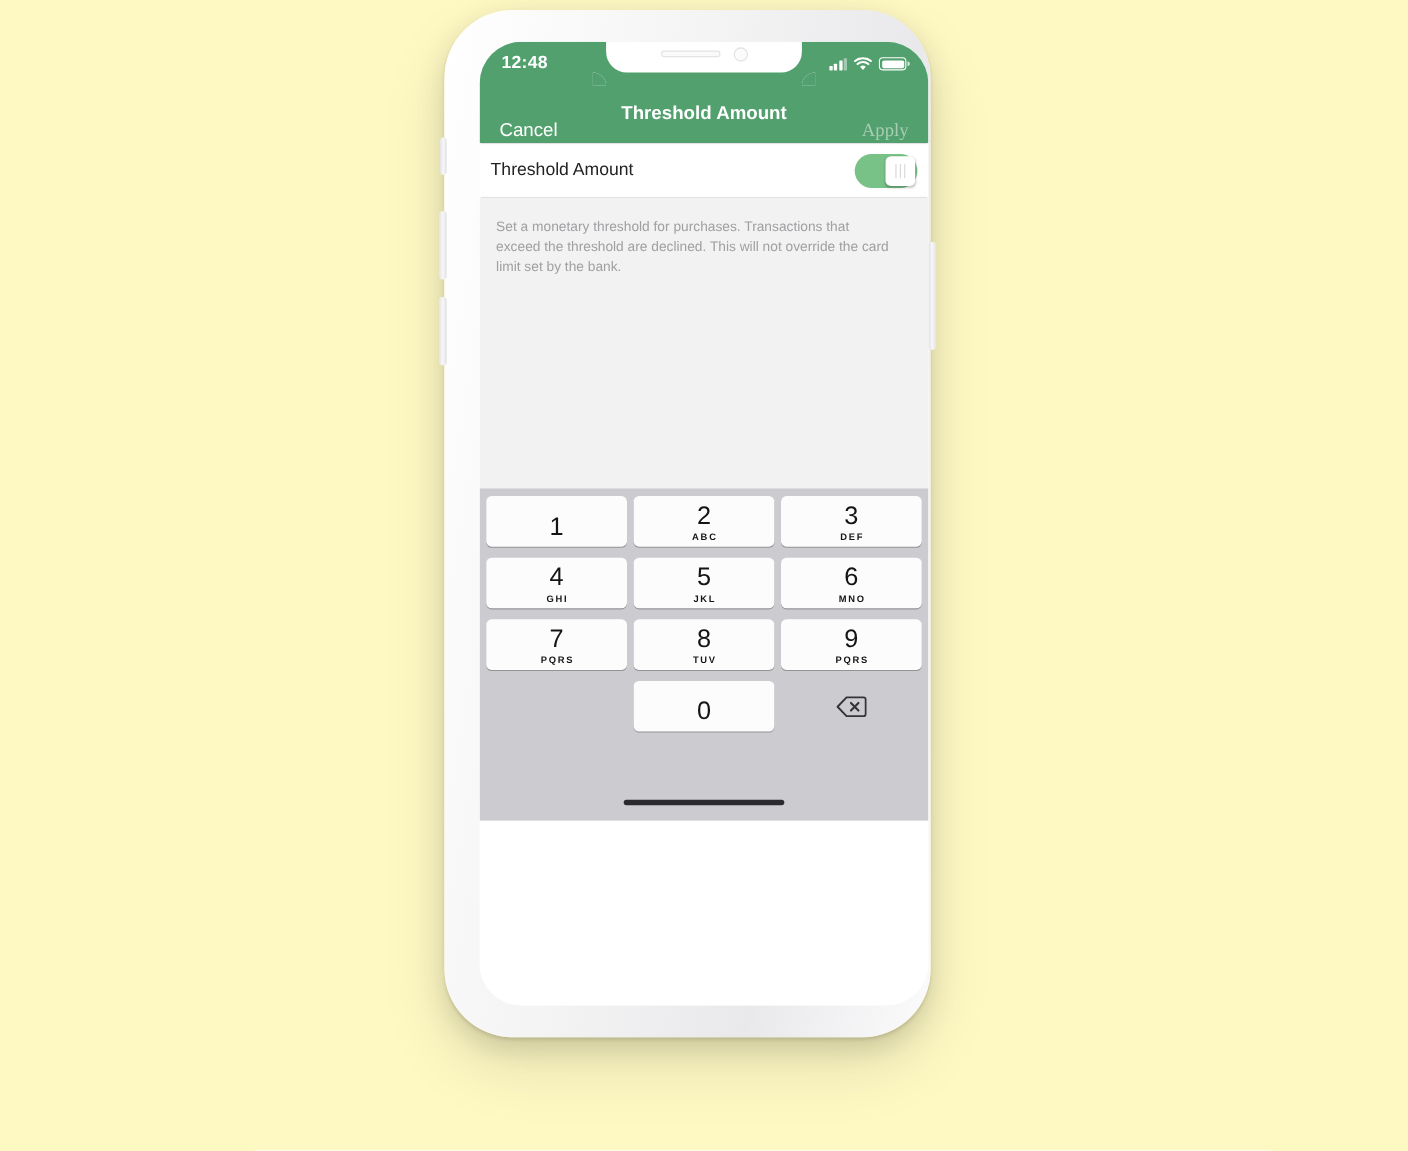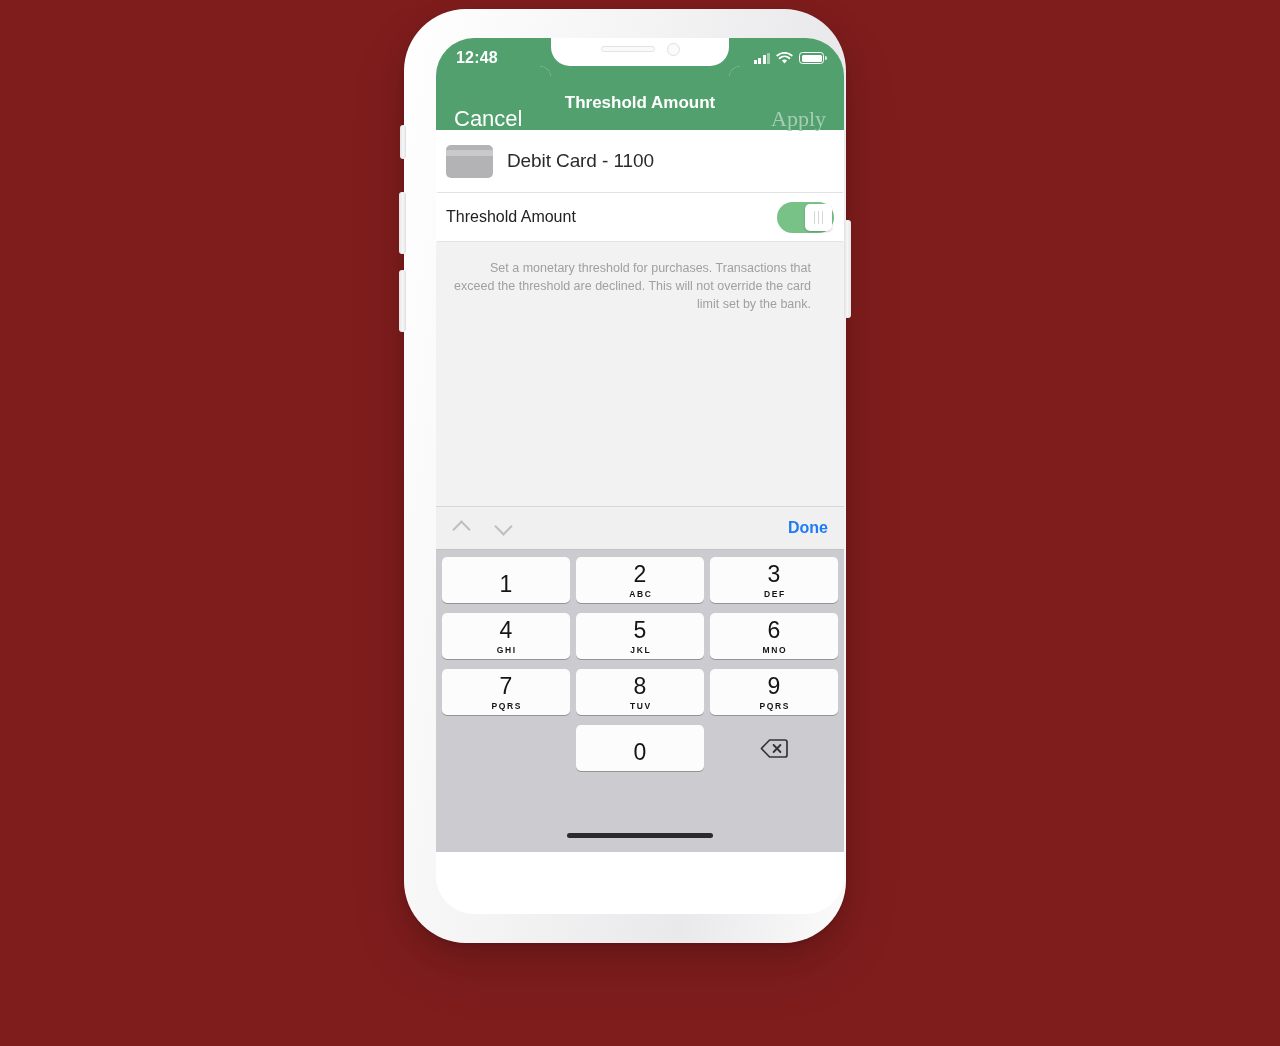--- a/index.html
+++ b/index.html
@@ -9,21 +9,21 @@
     height: 1046px;
     background: #ffffff;
     font-family: "Liberation Sans", sans-serif;
     overflow: hidden;
   }
 
   #stage {
     position: relative;
     width: 1280px;
     height: 1046px;
-    background: #7f1d1d;
+    background: #fef9c3;
   }
 
   
   .phone-frame {
     position: absolute;
     left: 404px;
     top: 9px;
     width: 442px;
     height: 934px;
     background: linear-gradient(100deg, #ffffff 0%, #f4f4f5 40%, #e9e9eb 72%, #fbfbfc 100%);
@@ -176,21 +176,21 @@
     position: absolute;
     left: 0; top: 38px;
     width: 408px; height: 54px;
     display: flex;
     align-items: center;
     justify-content: space-between;
     padding: 0 16px;
     z-index: 6;
   }
   .nav-btn {
-    font-size: 22px;
+    font-size: 17px;
     color: #ffffff;
     background: none;
     border: none;
     font-family: inherit;
     cursor: pointer;
     padding: 4px 2px;
     white-space: nowrap;
     margin-top: 32px;
   }
   .nav-btn.disabled { color: #a7cdb5; cursor: default; font-family: Liberation Serif, serif; }
@@ -298,21 +298,20 @@
     font-size: 31px;
     color: #2b2b2e;
     letter-spacing: -0.4px;
   }
 
   
   .desc-area {
     background: #f2f2f2;
     padding: 18px 15px 0 15px;
     height: 264px;
-    text-align: right;
   }
   .desc-text {
     font-size: 12.5px;
     line-height: 1.42;
     color: #a0a0a3;
     max-width: 360px;
   }
 
   
   .kb-accessory {
@@ -463,46 +462,37 @@
     </div>
 
     <div class="nav-bar">
       <button class="nav-btn">Cancel</button>
       <div class="nav-title">Threshold Amount</div>
       <button class="nav-btn disabled">Apply</button>
     </div>
 
     <div class="content">
 
-      <div class="card-row">
-        <div class="card-icon"></div>
-        <div class="card-label">Debit Card - 1100</div>
-      </div>
 
       <div class="toggle-cell">
         <div class="toggle-label">Threshold Amount</div>
         <div class="switch">
           <div class="knob">
               <i></i>
               <i></i>
               <i></i>
             </div>
         </div>
       </div>
 
 
       <div class="desc-area">
         <div class="desc-text">Set a monetary threshold for purchases. Transactions that exceed the threshold are declined. This will not override the card limit set by the bank.</div>
       </div>
 
-      <div class="kb-accessory">
-        <span class="chev up"></span>
-        <span class="chev down"></span>
-        <button class="kb-done">Done</button>
-      </div>
 
       <div class="keypad">
 
         <div class="kp-row">
           <button class="key no-letters">
             <span class="num">1</span>
           </button>
           <button class="key">
             <span class="num">2</span>
             <span class="letters">ABC</span>

